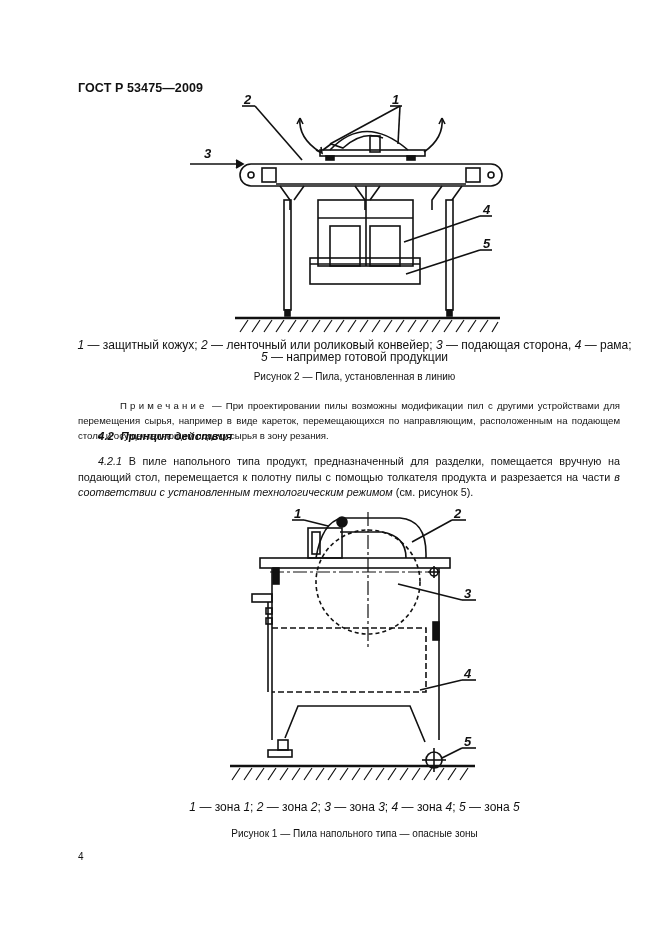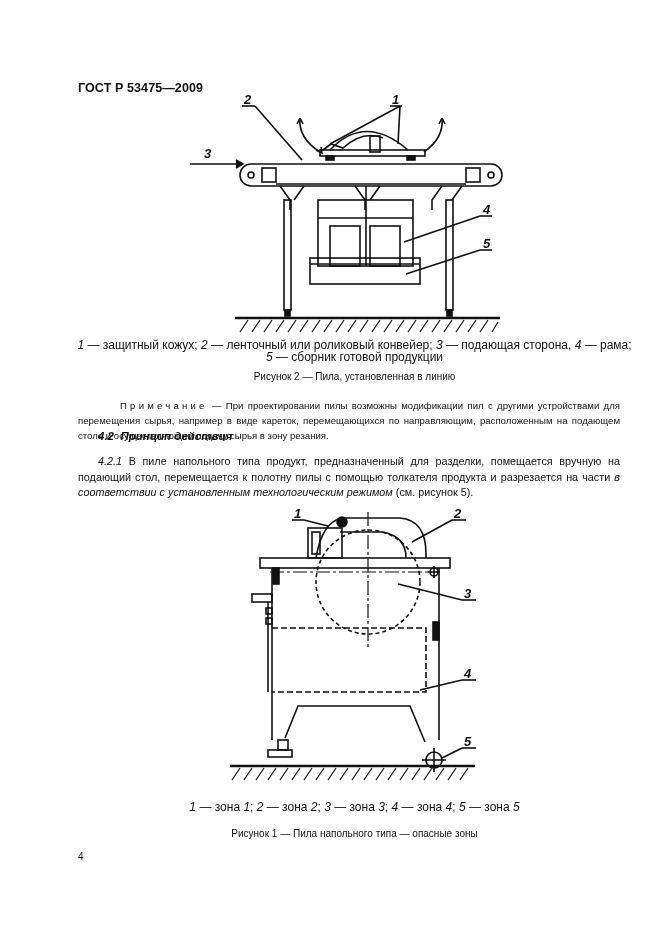--- a/index.html
+++ b/index.html
@@ -93,21 +93,21 @@
   <g stroke="#111" stroke-width="1.2">
     <path d="M60 244 l8 -12 M72 244 l8 -12 M84 244 l8 -12 M96 244 l8 -12 M108 244 l8 -12 M120 244 l8 -12 M132 244 l8 -12 M144 244 l8 -12 M156 244 l8 -12 M168 244 l8 -12 M180 244 l8 -12 M192 244 l8 -12 M204 244 l8 -12 M216 244 l8 -12 M228 244 l8 -12 M240 244 l8 -12 M252 244 l8 -12 M264 244 l8 -12 M276 244 l8 -12 M288 244 l8 -12 M300 244 l8 -12 M312 244 l6 -10"></path>
   </g>
 </svg>
 
 <div class="abs legend" style="top:339px">
   <span><i>1</i><span> — защитный кожух; </span></span>
   <span><i>2</i><span> — ленточный или роликовый конвейер; </span></span>
   <span><i>3</i><span> — подающая сторона, </span></span>
   <span><i>4</i><span> — рама;</span></span><br>
-  <span><i>5</i><span> — сборник готовой продукции</span></span>
+  <span><i>5</i><span> — например готовой продукции</span></span>
 </div>
 <div class="abs caption" style="top:371px">Рисунок 2 — Пила, установленная в линию</div>
 
 <div class="abs note" style="top:398px">
   <span style="padding-left:42px"></span><span class="spaced">Примечание</span><span> — При проектировании пилы возможны модификации пил с другими устройствами для перемещения сырья, например в виде кареток, перемещающихся по направляющим, расположенным на подающем столе и осуществляющим подачу сырья в зону резания.</span>
 </div>
 
 <div class="abs section" style="top:430px">
   <span>4.2</span>&nbsp;&nbsp;<span>Принцип действия</span>
 </div>

